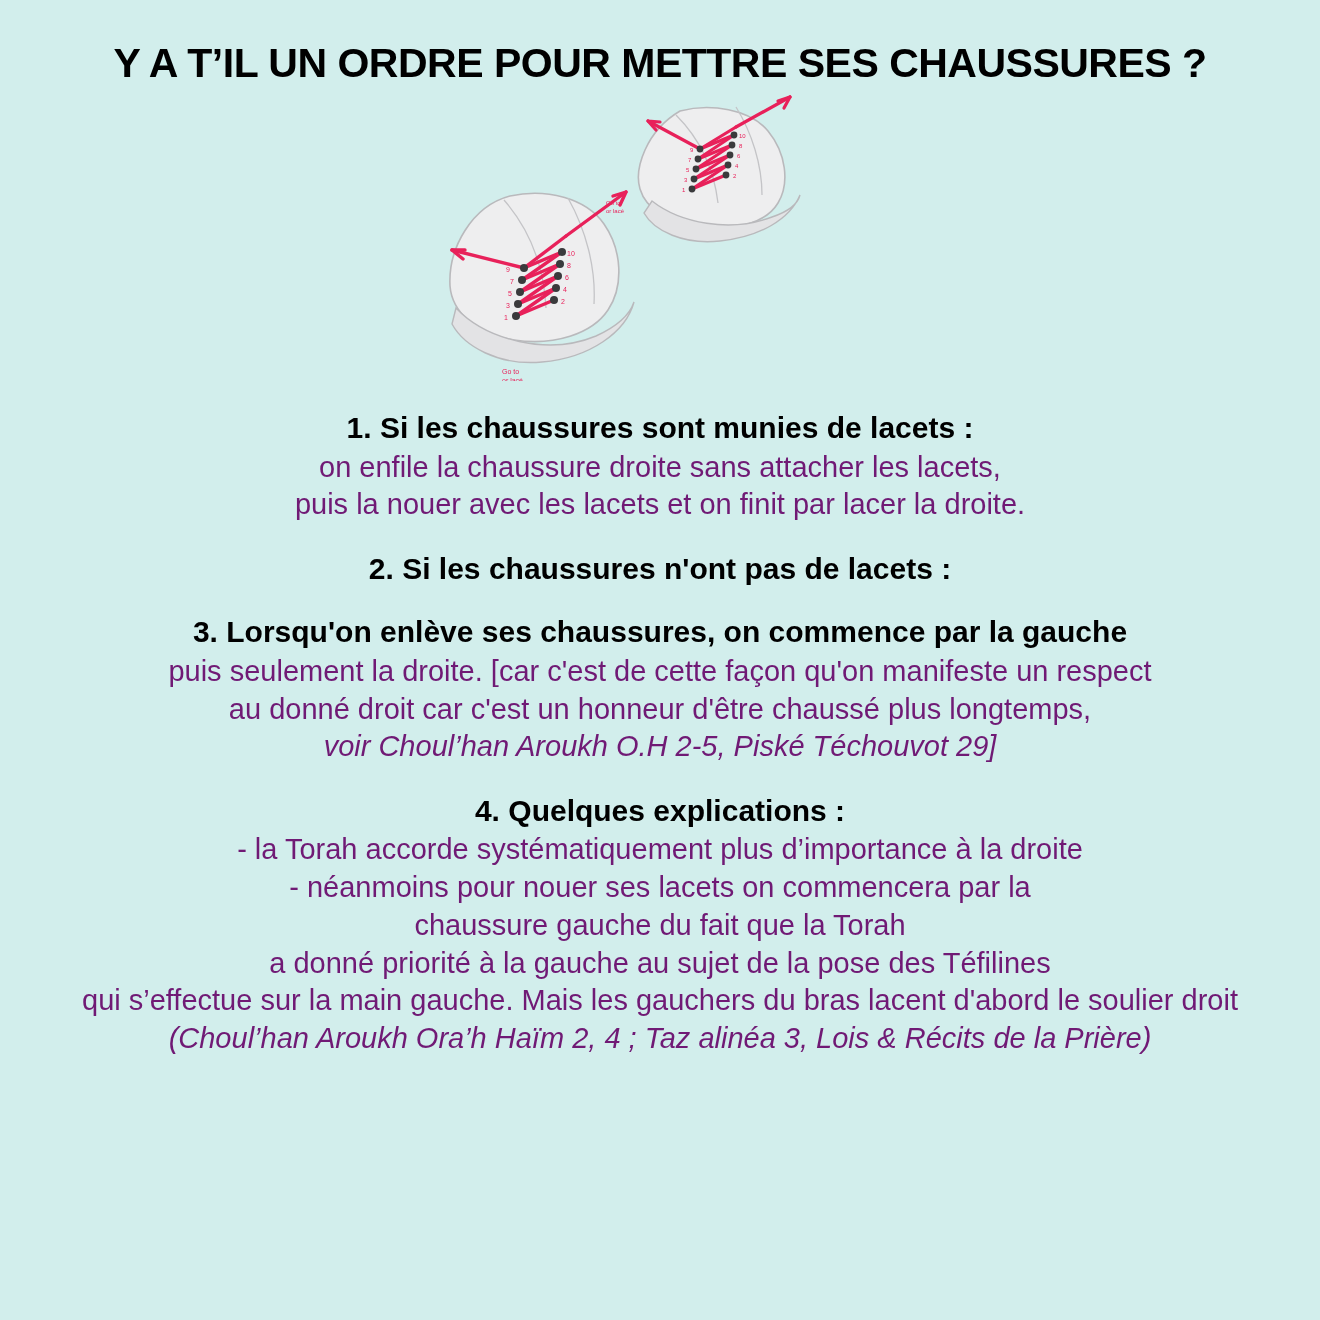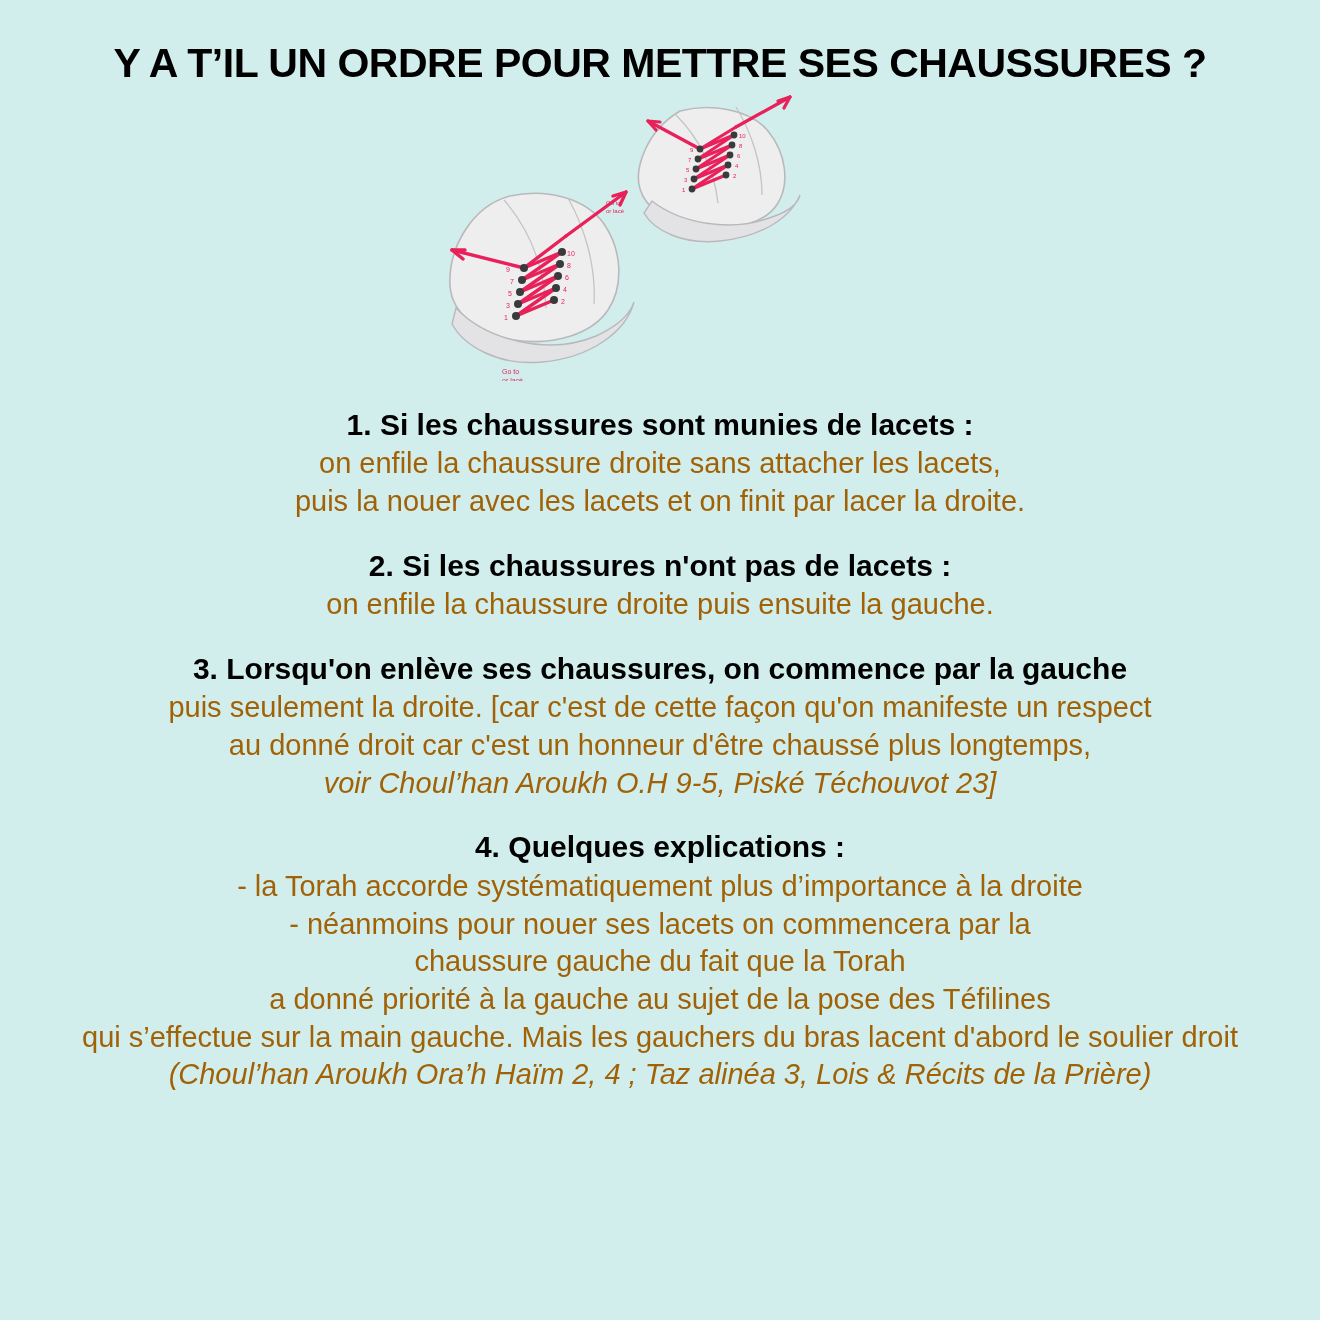--- a/index.html
+++ b/index.html
@@ -61,21 +61,21 @@
     font-size: 30px;
     font-weight: bold;
     color: #000;
     line-height: 1.25;
     margin-bottom: 2px;
     text-align: center;
   }
   .line {
     font-size: 29px;
     line-height: 1.3;
-    color: #a16207;
+    color: #701a75;
   }
   .line.italic {
     font-style: italic;
   }
 </style>
 </head>
 <body>
 
 <div class="page">
 
@@ -200,28 +200,27 @@
   <div class="content">
 
     <div class="block first">
       <div class="heading">1. Si les chaussures sont munies de lacets :</div>
       <div class="line">on enfile la chaussure droite sans attacher les lacets,</div>
       <div class="line">puis la nouer avec les lacets et on finit par lacer la droite.</div>
     </div>
 
     <div class="block">
       <div class="heading">2. Si les chaussures n'ont pas de lacets :</div>
-      <div class="line">on enfile la chaussure droite puis ensuite la gauche.</div>
     </div>
 
     <div class="block">
       <div class="heading">3. Lorsqu'on enlève ses chaussures, on commence par la gauche</div>
       <div class="line">puis seulement la droite. [car c'est de cette façon qu'on manifeste un respect</div>
       <div class="line">au donné droit car c'est un honneur d'être chaussé plus longtemps,</div>
-      <div class="line italic">voir Choul’han Aroukh O.H 9-5, Piské Téchouvot 23]</div>
+      <div class="line italic">voir Choul’han Aroukh O.H 2-5, Piské Téchouvot 29]</div>
     </div>
 
     <div class="block">
       <div class="heading">4. Quelques explications :</div>
       <div class="line">- la Torah accorde systématiquement plus d’importance à la droite</div>
       <div class="line">- néanmoins pour nouer ses lacets on commencera par la</div>
       <div class="line">chaussure gauche du fait que la Torah</div>
       <div class="line">a donné priorité à la gauche au sujet de la pose des Téfilines</div>
       <div class="line">qui s’effectue sur la main gauche. Mais les gauchers du bras lacent d'abord le soulier droit</div>
       <div class="line italic">(Choul’han Aroukh Ora’h Haïm 2, 4 ; Taz alinéa 3, Lois &amp; Récits de la Prière)</div>

